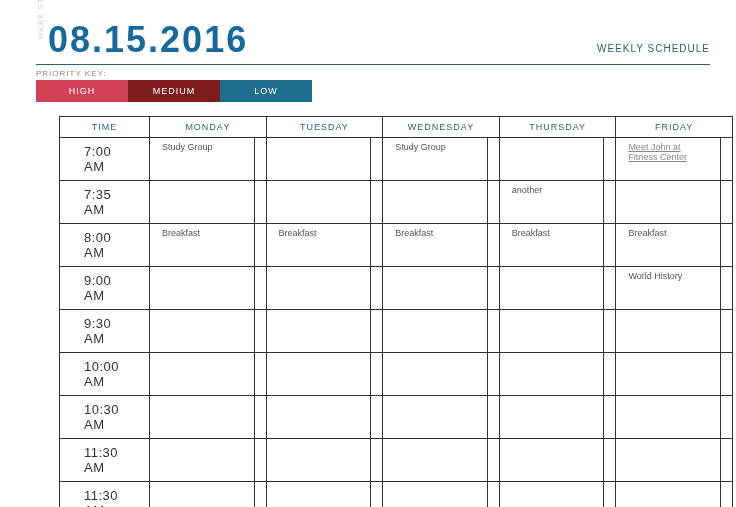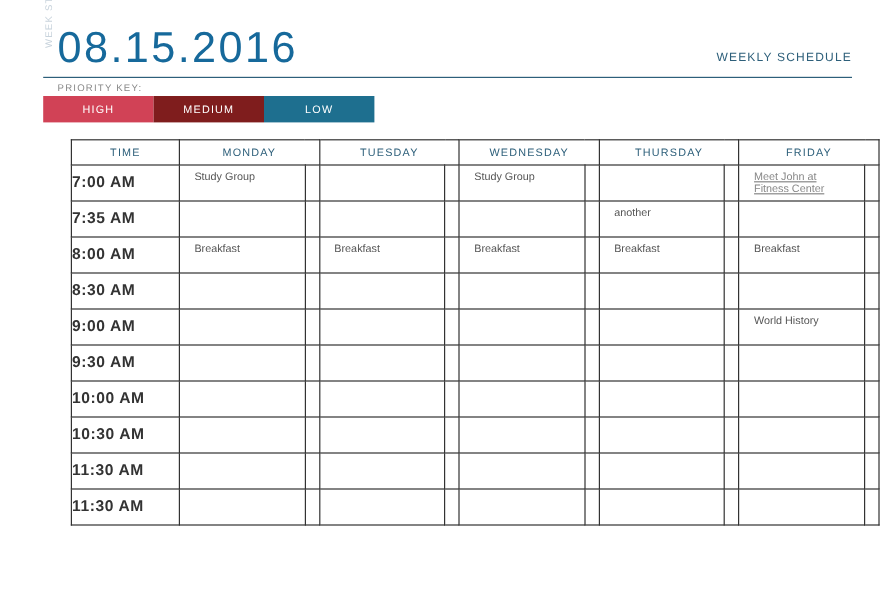--- a/index.html
+++ b/index.html
@@ -31,21 +31,21 @@
     color: #c8d3dc;
     text-transform: uppercase;
     position: relative;
     width: 12px;
     height: 0;
     top: -18px;
     white-space: nowrap;
   }
   .date {
     font-size: 36px;
-    font-weight: 400;
+    font-weight: 700;
     letter-spacing: 2px;
     color: #16699b;
     line-height: 1;
   }
   .title {
     font-size: 10px;
     letter-spacing: 1px;
     color: #2d5f7a;
     text-transform: uppercase;
     padding-bottom: 4px;
@@ -53,21 +53,20 @@
   .hr {
     border: none;
     border-top: 1px solid #2d5f7a;
     margin: 2px 0 4px 0;
   }
   .priority-key {
     font-size: 8px;
     letter-spacing: 1px;
     color: #888;
     margin-bottom: 2px;
-    margin-left: 12px;
   }
   .priority-row {
     display: flex;
     gap: 0;
     margin-bottom: 14px;
   }
   .priority-cell {
     width: 92px;
     height: 22px;
     display: flex;
@@ -104,22 +103,22 @@
     text-align: center;
     font-size: 9px;
     border-top: 1px solid #333;
     border-bottom: 1px solid #333;
   }
   col.time-col { width: 90px; }
   col.day-col  { width: auto; }
   col.tag-col  { width: 12px; }
   td.time {
     font-size: 13px;
-    font-weight: 700;
-    padding: 6px 0;
+    font-weight: 400;
+    padding: 6px 24px;
     height: 30px;
     letter-spacing: 0.5px;
     color: #333;
   }
   td.cell {
     padding: 4px 12px;
     color: #555;
     font-size: 9px;
     position: relative;
     height: 30px;
@@ -221,33 +220,20 @@
               <div class="tag-fill tag-low"></div>
             </td>
             <td class="cell">Breakfast</td>
             <td class="tag"></td>
             <td class="cell">Breakfast</td>
             <td class="tag"></td>
             <td class="cell">Breakfast</td>
             <td class="tag"></td>
           </tr>
           <tr>
-            <td class="time">8:30 AM</td>
-            <td class="cell"></td>
-            <td class="tag"></td>
-            <td class="cell"></td>
-            <td class="tag"></td>
-            <td class="cell"></td>
-            <td class="tag"></td>
-            <td class="cell"></td>
-            <td class="tag"></td>
-            <td class="cell"></td>
-            <td class="tag"></td>
-          </tr>
-          <tr>
             <td class="time">9:00 AM</td>
             <td class="cell"></td>
             <td class="tag"></td>
             <td class="cell"></td>
             <td class="tag"></td>
             <td class="cell"></td>
             <td class="tag"></td>
             <td class="cell"></td>
             <td class="tag"></td>
             <td class="cell">World History</td>

